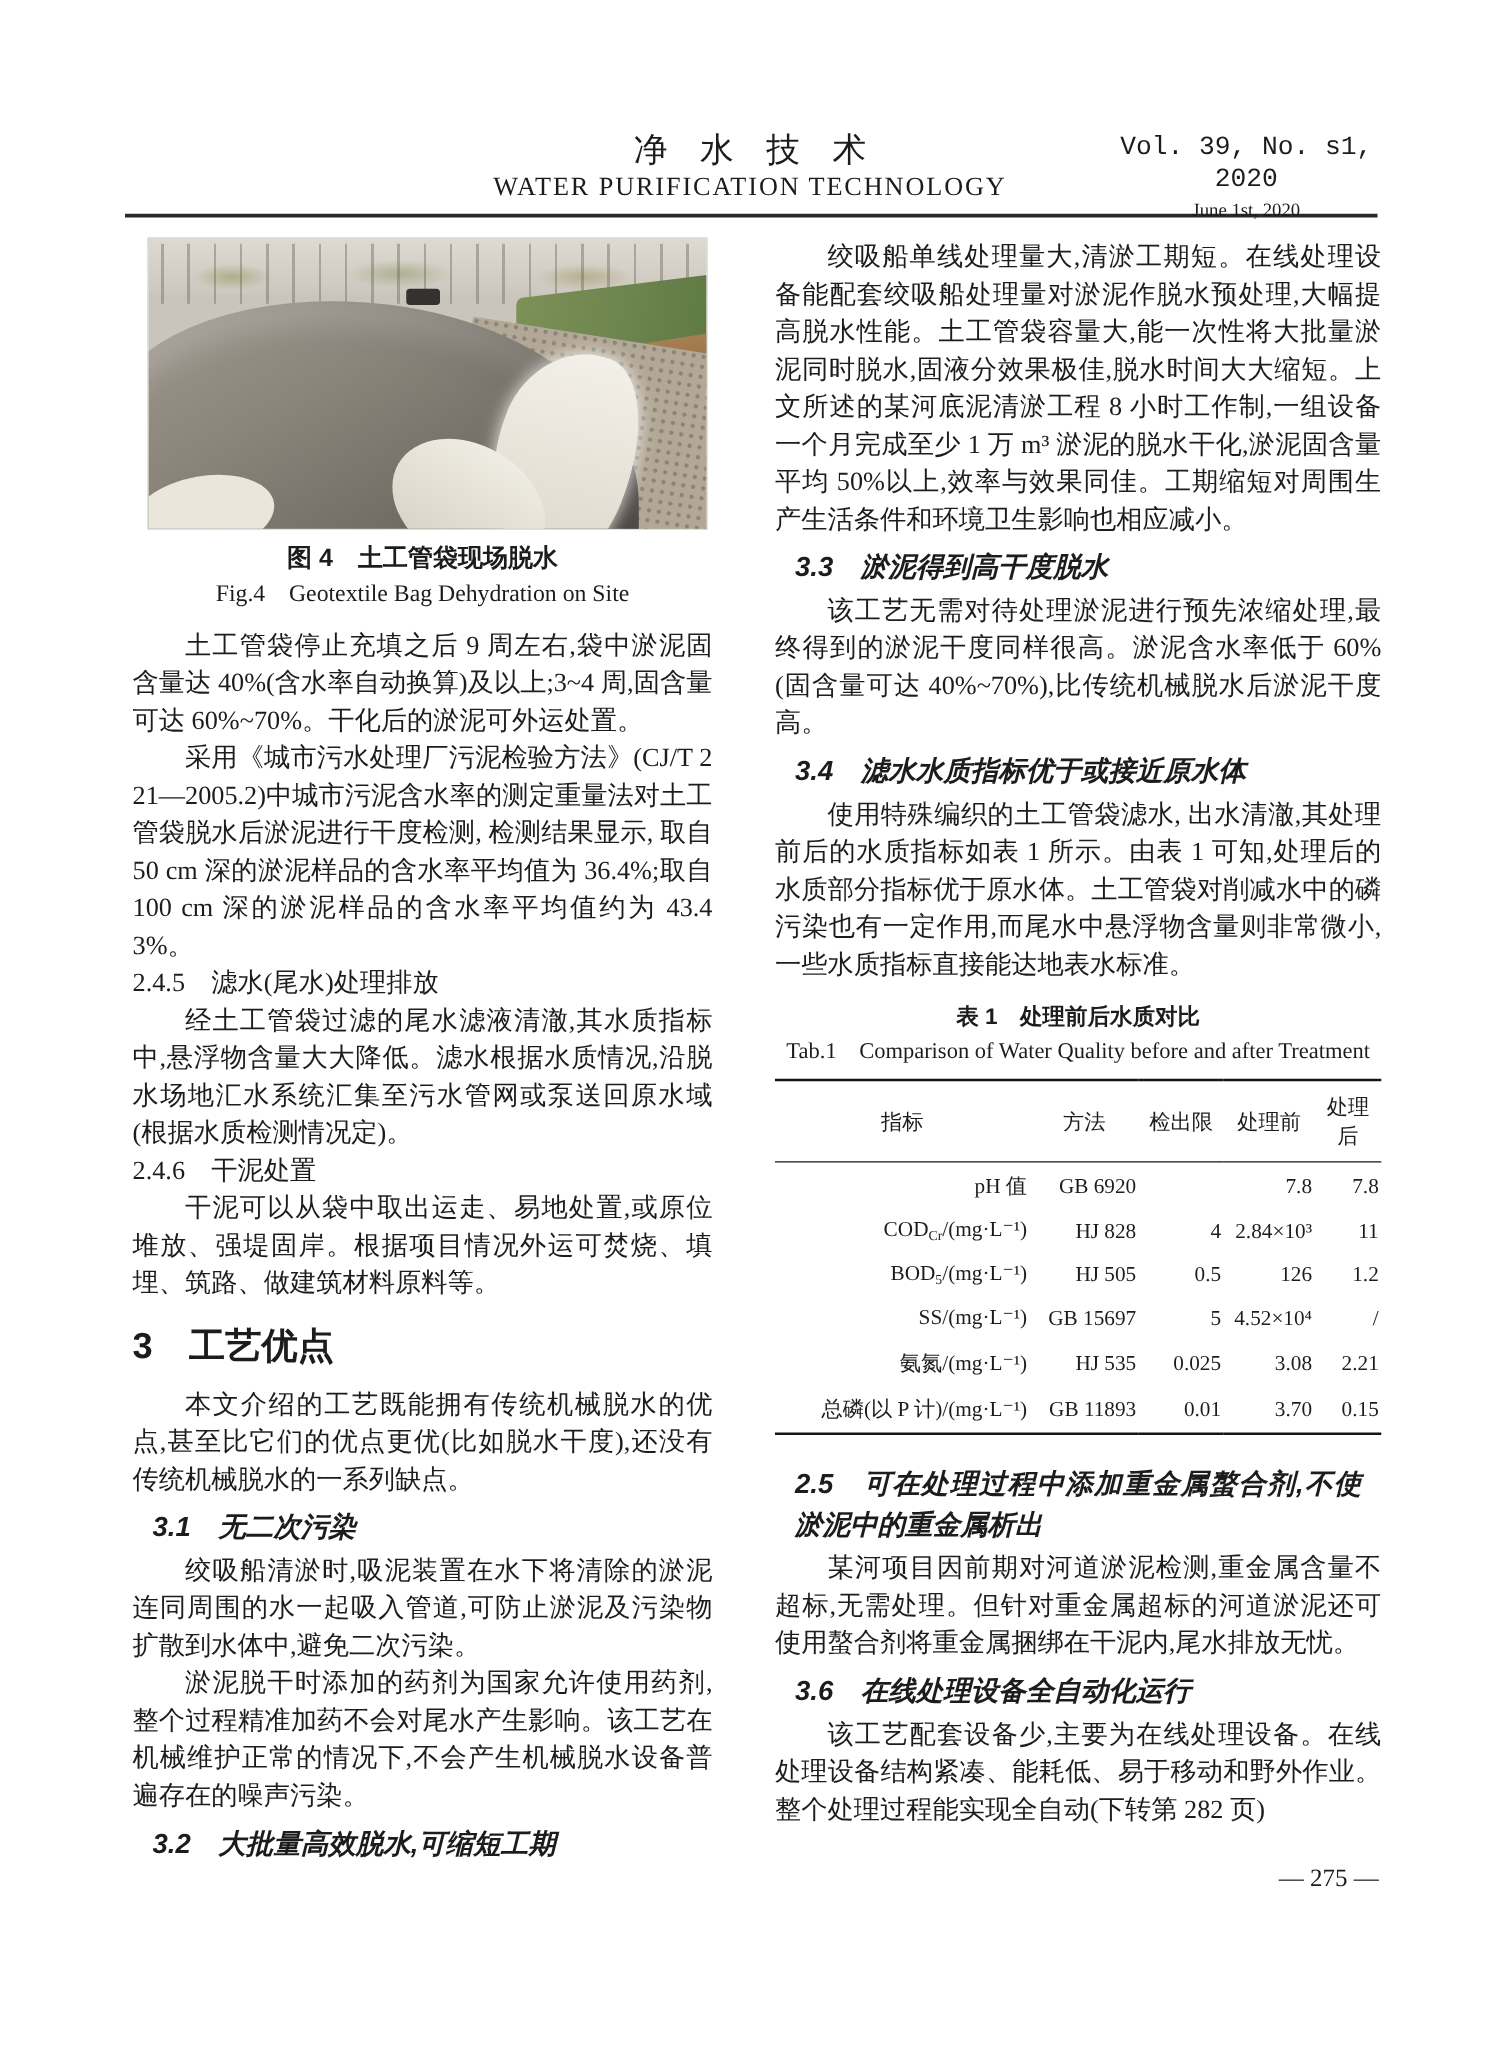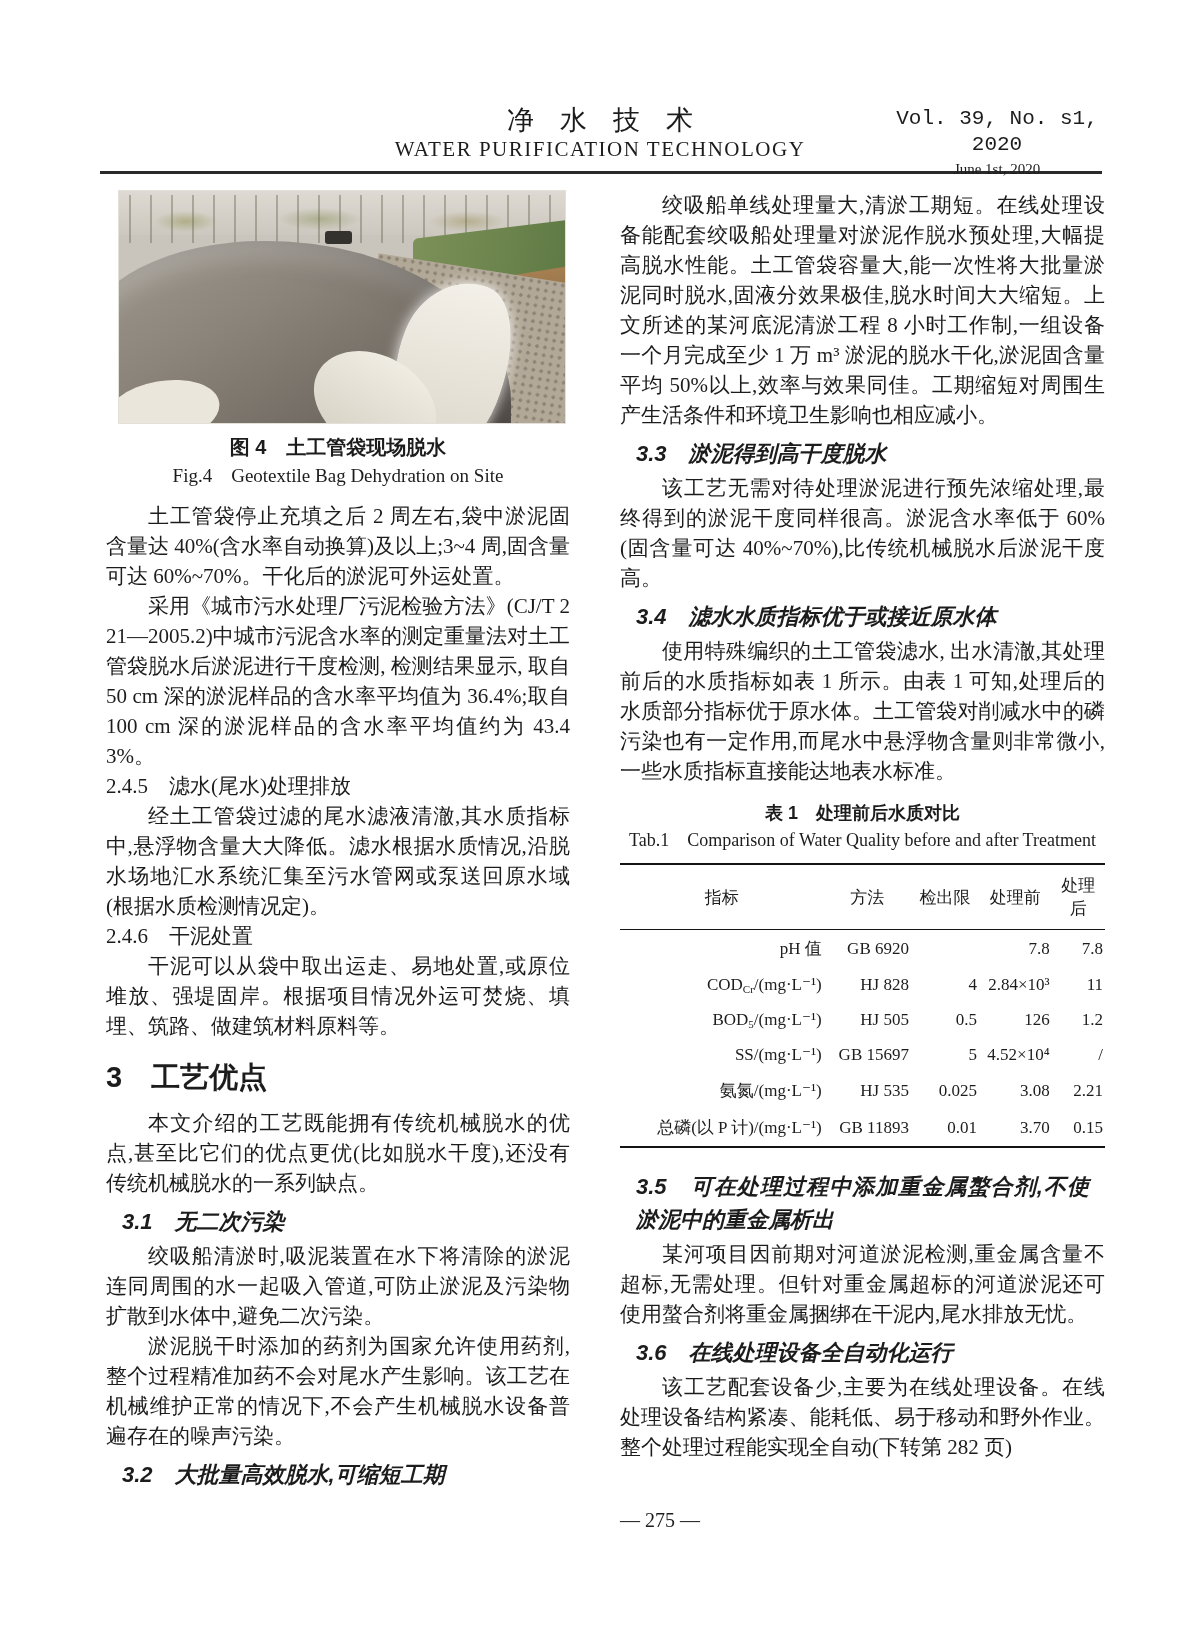--- a/index.html
+++ b/index.html
@@ -91,21 +91,21 @@
   table.wq { width:100%; border-collapse:collapse;
     border-top:2.5px solid #141414; border-bottom:2.5px solid #141414;
     font-size:17px; }
   table.wq th { font-weight:normal; border-bottom:1.5px solid #141414; padding:9px 2px; }
   table.wq td { text-align:right; padding:7px 2px; }
   table.wq .sub { font-size:11px; vertical-align:-3px; }
   table.wq col.c-ind { width:42%; } table.wq col.c-met { width:18%; }
   table.wq col.c-lim { width:14%; } table.wq col.c-bef { width:15%; }
   table.wq col.c-aft { width:11%; }
 
-  .page-num { margin-top:47px; font-size:20px; padding-right:2px; }
+  .page-num { margin-top:30px; text-align:right; font-size:20px; padding-right:2px; }
 </style>
 </head>
 <body>
 
 <div class="page">
 
   <div class="page-header">
     <div class="journal-title-zh">净水技术</div>
     <div class="journal-title-en">WATER PURIFICATION TECHNOLOGY</div>
     <div class="vol-block">
@@ -129,21 +129,21 @@
         <div class="ph-bag"></div>
         <div class="ph-foam-cascade"></div>
         <div class="ph-foam-streak"></div>
         <div class="ph-foam-left"></div>
         <div class="ph-dredger"></div>
       </div>
 
       <p class="cap-zh">图 4　土工管袋现场脱水</p>
       <p class="cap-en">Fig.4　Geotextile Bag Dehydration on Site</p>
 
-      <p class="body-p">土工管袋停止充填之后 2 周左右,袋中淤泥固含量达 40%(含水率自动换算)及以上;3~4 周,固含量可达 60%~70%。干化后的淤泥可外运处置。</p>
+      <p class="body-p">土工管袋停止充填之后 9 周左右,袋中淤泥固含量达 40%(含水率自动换算)及以上;3~4 周,固含量可达 60%~70%。干化后的淤泥可外运处置。</p>
       <p class="body-p">采用《城市污水处理厂污泥检验方法》(CJ/T 221—2005.2)中城市污泥含水率的测定重量法对土工管袋脱水后淤泥进行干度检测, 检测结果显示, 取自 50 cm 深的淤泥样品的含水率平均值为 36.4%;取自 100 cm 深的淤泥样品的含水率平均值约为 43.43%。</p>
 
       <h4 class="h-serif">2.4.5　滤水(尾水)处理排放</h4>
       <p class="body-p">经土工管袋过滤的尾水滤液清澈,其水质指标中,悬浮物含量大大降低。滤水根据水质情况,沿脱水场地汇水系统汇集至污水管网或泵送回原水域(根据水质检测情况定)。</p>
 
       <h4 class="h-serif">2.4.6　干泥处置</h4>
       <p class="body-p">干泥可以从袋中取出运走、易地处置,或原位堆放、强堤固岸。根据项目情况外运可焚烧、填埋、筑路、做建筑材料原料等。</p>
 
       <h2 class="h-sans-lg">3　工艺优点</h2>
       <p class="body-p">本文介绍的工艺既能拥有传统机械脱水的优点,甚至比它们的优点更优(比如脱水干度),还没有传统机械脱水的一系列缺点。</p>
@@ -224,21 +224,21 @@
           <tr>
             <td><span>总磷(以 P 计)</span><span class="sub"></span><span>/(mg·L⁻¹)</span></td>
             <td>GB 11893</td>
             <td>0.01</td>
             <td>3.70</td>
             <td>0.15</td>
           </tr>
         </tbody>
       </table>
 
-      <h3 class="h-sans" style="margin-top:22px;">3.5　可在处理过程中添加重金属螯合剂,不使淤泥中的重金属析出</h3>
+      <h3 class="h-sans" style="margin-top:22px;">2.5　可在处理过程中添加重金属螯合剂,不使淤泥中的重金属析出</h3>
       <p class="body-p">某河项目因前期对河道淤泥检测,重金属含量不超标,无需处理。但针对重金属超标的河道淤泥还可使用螯合剂将重金属捆绑在干泥内,尾水排放无忧。</p>
 
       <h3 class="h-sans">3.6　在线处理设备全自动化运行</h3>
       <p class="body-p">该工艺配套设备少,主要为在线处理设备。在线处理设备结构紧凑、能耗低、易于移动和野外作业。整个处理过程能实现全自动(下转第 282 页)</p>
 
       <p class="page-num">— 275 —</p>
     </div>
   </div>
 </div>
 

